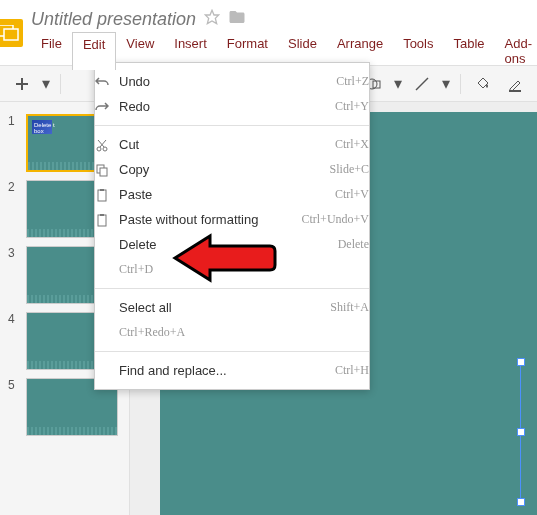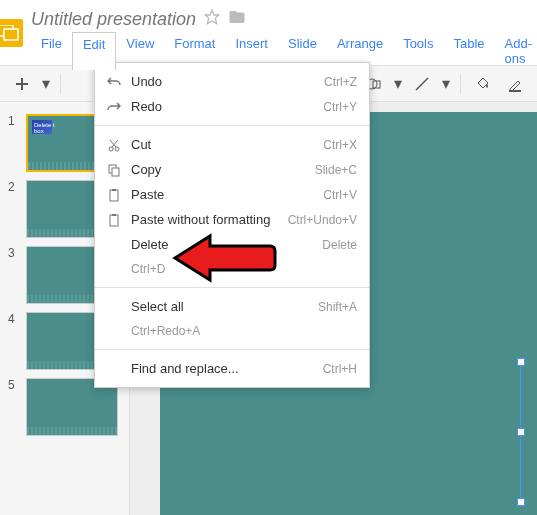--- a/index.html
+++ b/index.html
@@ -6,43 +6,43 @@
 body { width: 537px; height: 515px; background: #fff; overflow: hidden; position: relative; }
 .header { height: 66px; display: flex; background: #fff; border-bottom: 1px solid #e0e0e0; justify-content: center; }
 .logo-area { width: 48px; display: flex; align-items: center; justify-content: center; }
 .logo { width: 28px; height: 28px; background: #f4b400; border-radius: 2px; display: flex; align-items: center; justify-content: center; }
 .logo svg { width: 20px; height: 16px; }
 .title-area { flex: 1; padding: 8px 0 0 8px; }
 .title-row { display: flex; align-items: center; gap: 8px; }
 .doc-title { font-size: 18px; color: #777; font-style: italic; }
 .star-icon, .folder-icon { color: #bbb; cursor: pointer; }
 .menubar { display: flex; gap: 0; margin-top: 2px; }
-.menu-item { padding: 4px 10px; font-size: 13px; color: #3b82f6; cursor: pointer; }
+.menu-item { padding: 4px 10px; font-size: 13px; color: #7f1d1d; cursor: pointer; }
 .menu-item.active { background: #fff; border: 1px solid #ccc; border-bottom: none; position: relative; z-index: 101; }
 .toolbar { height: 36px; background: #f5f5f5; border-bottom: 1px solid #e0e0e0; display: flex; align-items: center; padding: 0 8px; gap: 4px; }
 .tool-btn { width: 28px; height: 28px; display: flex; align-items: center; justify-content: center; cursor: pointer; color: #555; border-radius: 2px; }
 .tool-sep { width: 1px; height: 20px; background: #ddd; margin: 0 4px; }
 .workspace { display: flex; height: calc(100% - 102px); }
 .slide-panel { width: 130px; background: #f5f5f5; border-right: 1px solid #e0e0e0; padding: 8px 0; overflow-y: auto; }
 .slide-thumb-wrap { display: flex; padding: 4px 8px; gap: 6px; }
 .slide-num { font-size: 12px; color: #555; width: 12px; }
 .slide-thumb { width: 92px; height: 58px; background: #4a8d8a; border: 1px solid #ccc; position: relative; }
 .slide-thumb.selected { border: 2px solid #f4b400; }
 .slide-thumb-content { position: absolute; top: 6px; left: 6px; font-size: 6px; color: #fff; }
 .slide-thumb-img { position: absolute; top: 4px; left: 4px; width: 20px; height: 14px; background: linear-gradient(135deg, #2244aa, #4466cc); }
 .slide-thumb-wave { position: absolute; bottom: 0; left: 0; right: 0; height: 8px; background: repeating-linear-gradient(90deg, #5a9d9a 0 2px, #4a8d8a 2px 4px); }
 .canvas-area { flex: 1; background: #eee; position: relative; overflow: hidden; }
 .slide-canvas { position: absolute; left: 30px; top: 10px; width: 520px; height: 500px; background: #4a8d8a; }
 .selection-handle { position: absolute; width: 8px; height: 8px; background: #fff; border: 1px solid #4d90fe; }
 .selection-line { position: absolute; background: #4d90fe; }
 .dropdown { position: absolute; left: 94px; top: 62px; width: 276px; background: #fff; border: 1px solid #ccc; box-shadow: 0 2px 8px rgba(0,0,0,0.2); z-index: 100; padding: 6px 0; }
-.dropdown-item { display: flex; align-items: center; padding: 5px 12px; font-size: 13px; color: #333; cursor: pointer; }
+.dropdown-item { display: flex; align-items: center; padding: 5px 0; font-size: 13px; color: #333; cursor: pointer; }
 .dropdown-icon { width: 24px; display: flex; align-items: center; color: #777; }
 .dropdown-label { flex: 1; }
-.dropdown-shortcut { color: #999; font-size: 12px; }
+.dropdown-shortcut { color: #999; font-size: 12px; font-family: Liberation Serif, serif; }
 .dropdown-sep { height: 1px; background: #e0e0e0; margin: 6px 0; }
 .arrow-callout { position: absolute; left: 170px; top: 228px; z-index: 200; pointer-events: none; }
 </style>
 </head>
 <body>
 
 <div class="header">
   <div class="logo-area">
     <div class="logo">
       <svg viewBox="0 0 20 16">
@@ -62,22 +62,22 @@
       <span class="folder-icon">
         <svg width="18" height="18" viewBox="0 0 24 24" fill="currentColor">
             <path d="M10 4H4c-1.1 0-2 .9-2 2v12c0 1.1.9 2 2 2h16c1.1 0 2-.9 2-2V8c0-1.1-.9-2-2-2h-8l-2-2z"></path>
           </svg>
       </span>
     </div>
     <div class="menubar">
       <div class="menu-item">File</div>
       <div class="menu-item active">Edit</div>
       <div class="menu-item">View</div>
+      <div class="menu-item">Insert</div>
       <div class="menu-item">Format</div>
-      <div class="menu-item">Insert</div>
       <div class="menu-item">Slide</div>
       <div class="menu-item">Arrange</div>
       <div class="menu-item">Tools</div>
       <div class="menu-item">Table</div>
       <div class="menu-item">Add-ons</div>
     </div>
   </div>
 </div>
 
 <div class="toolbar">

